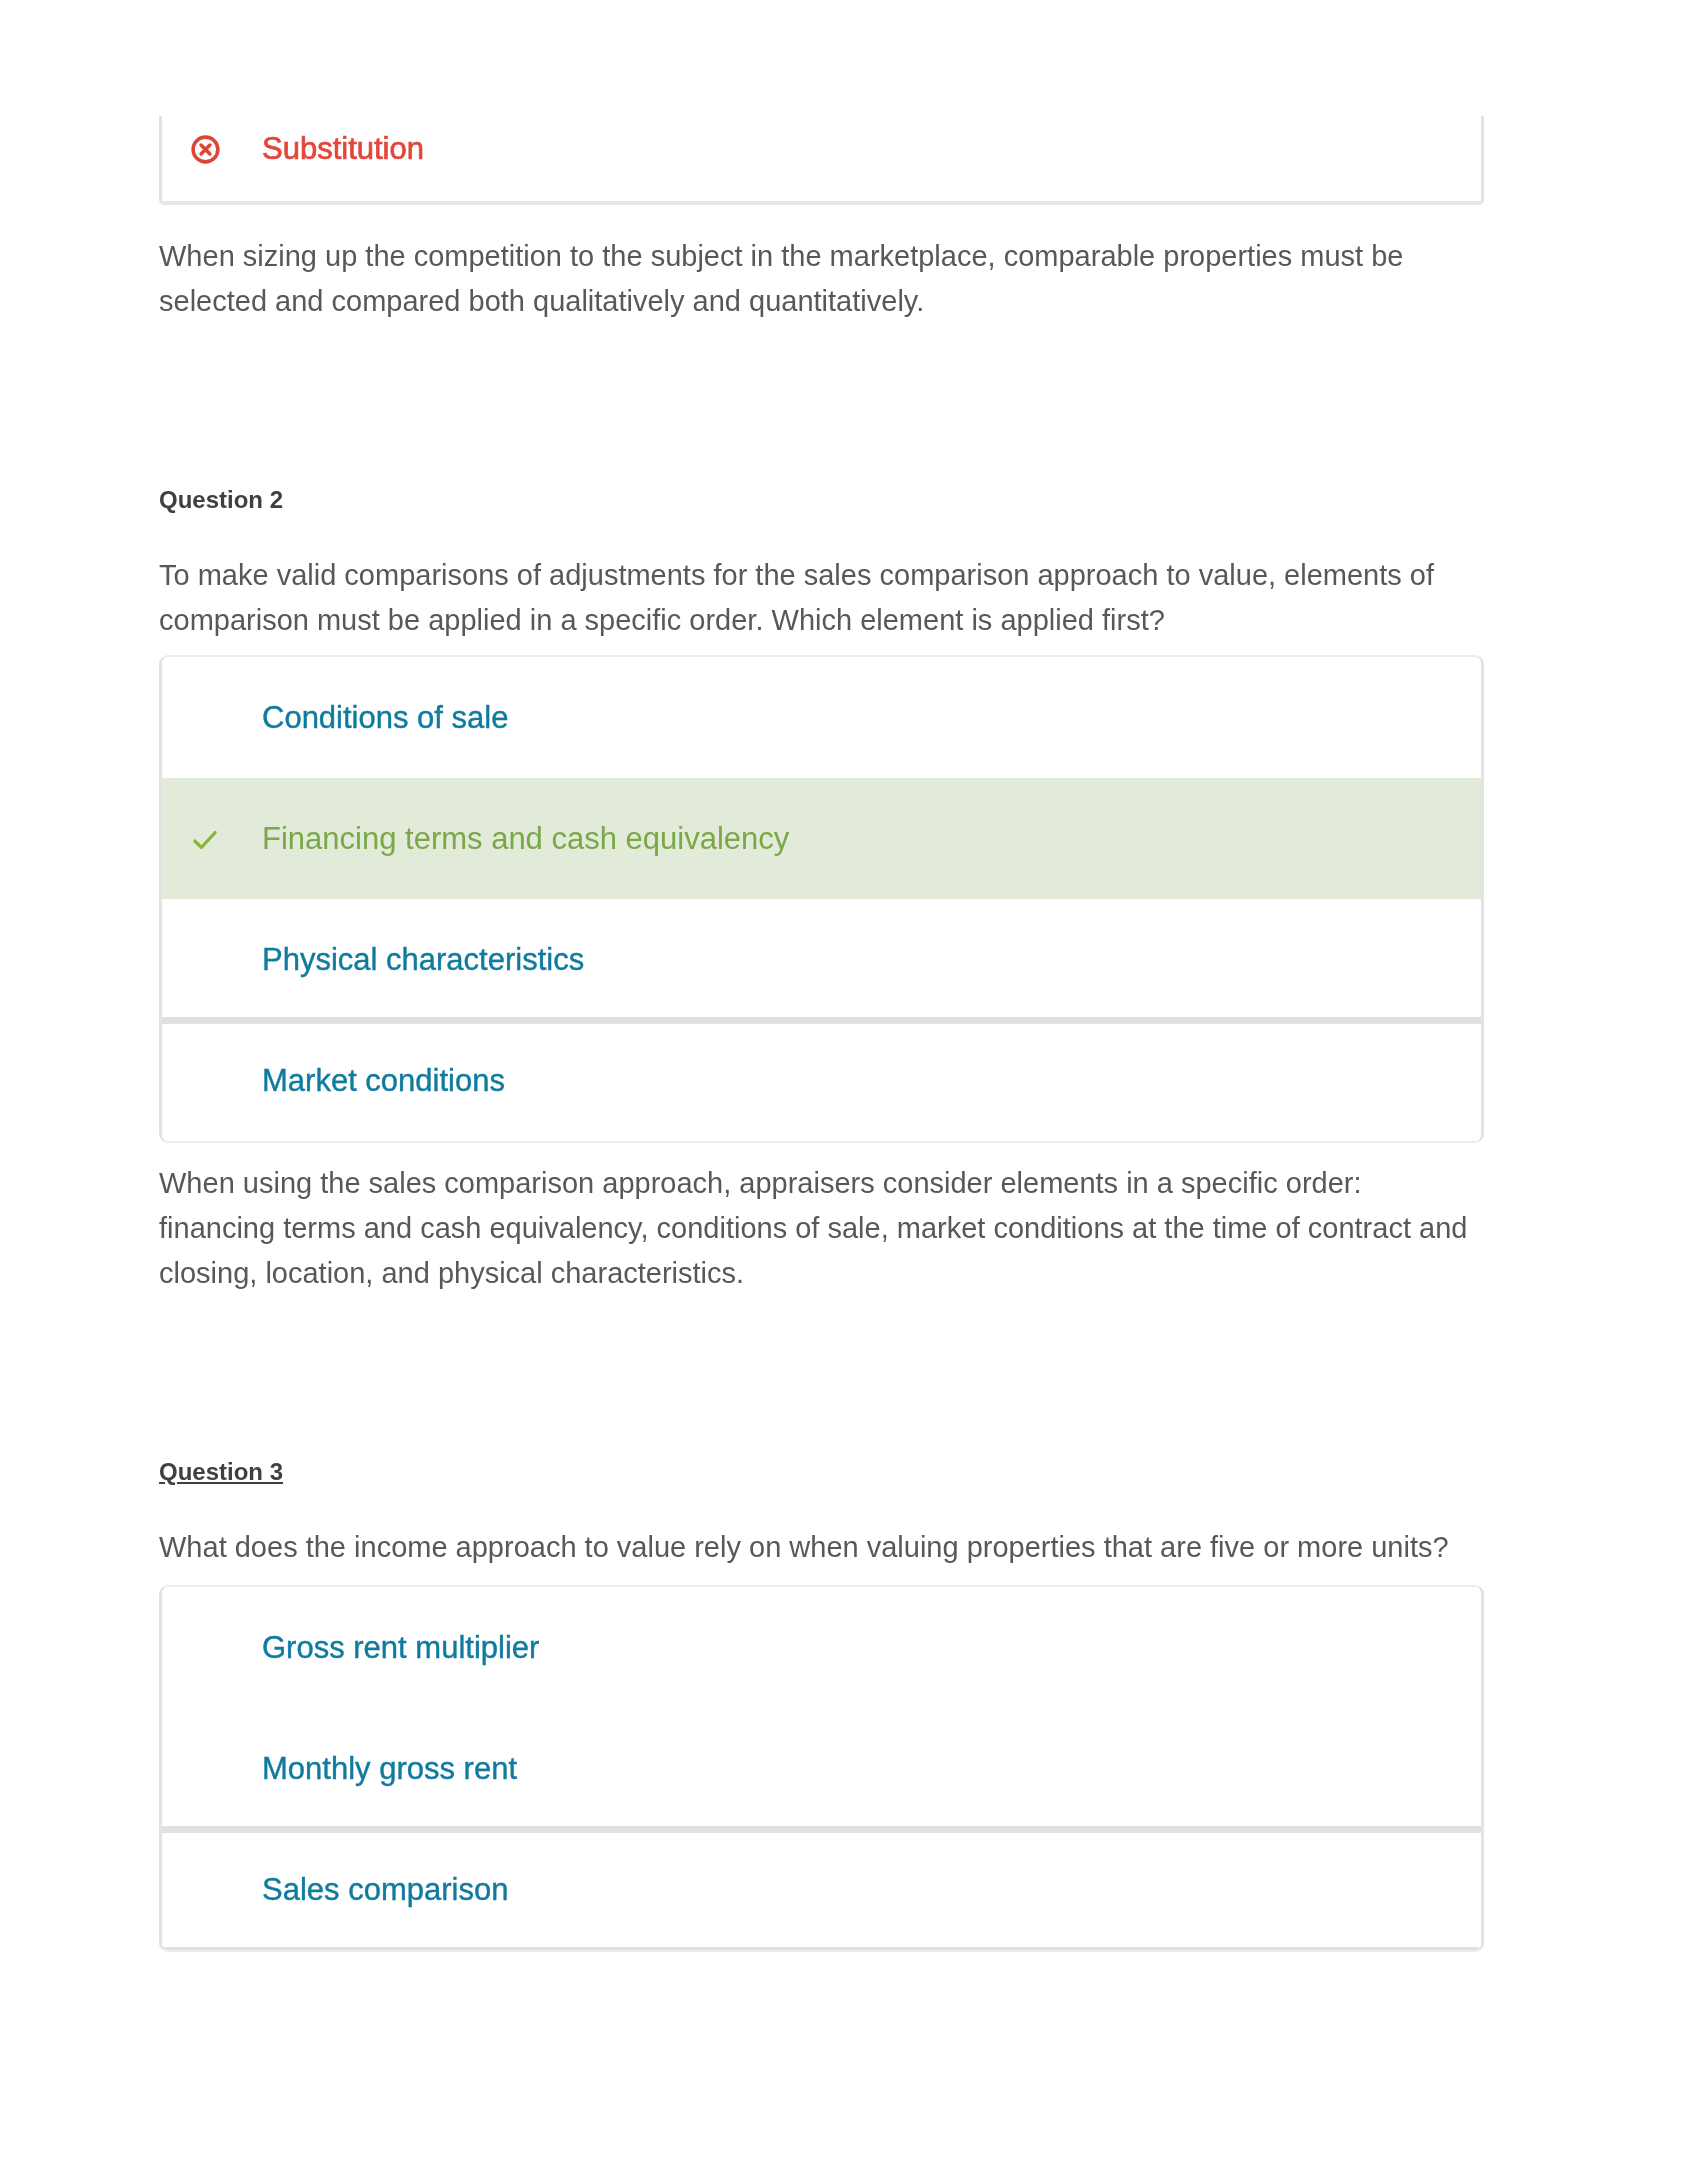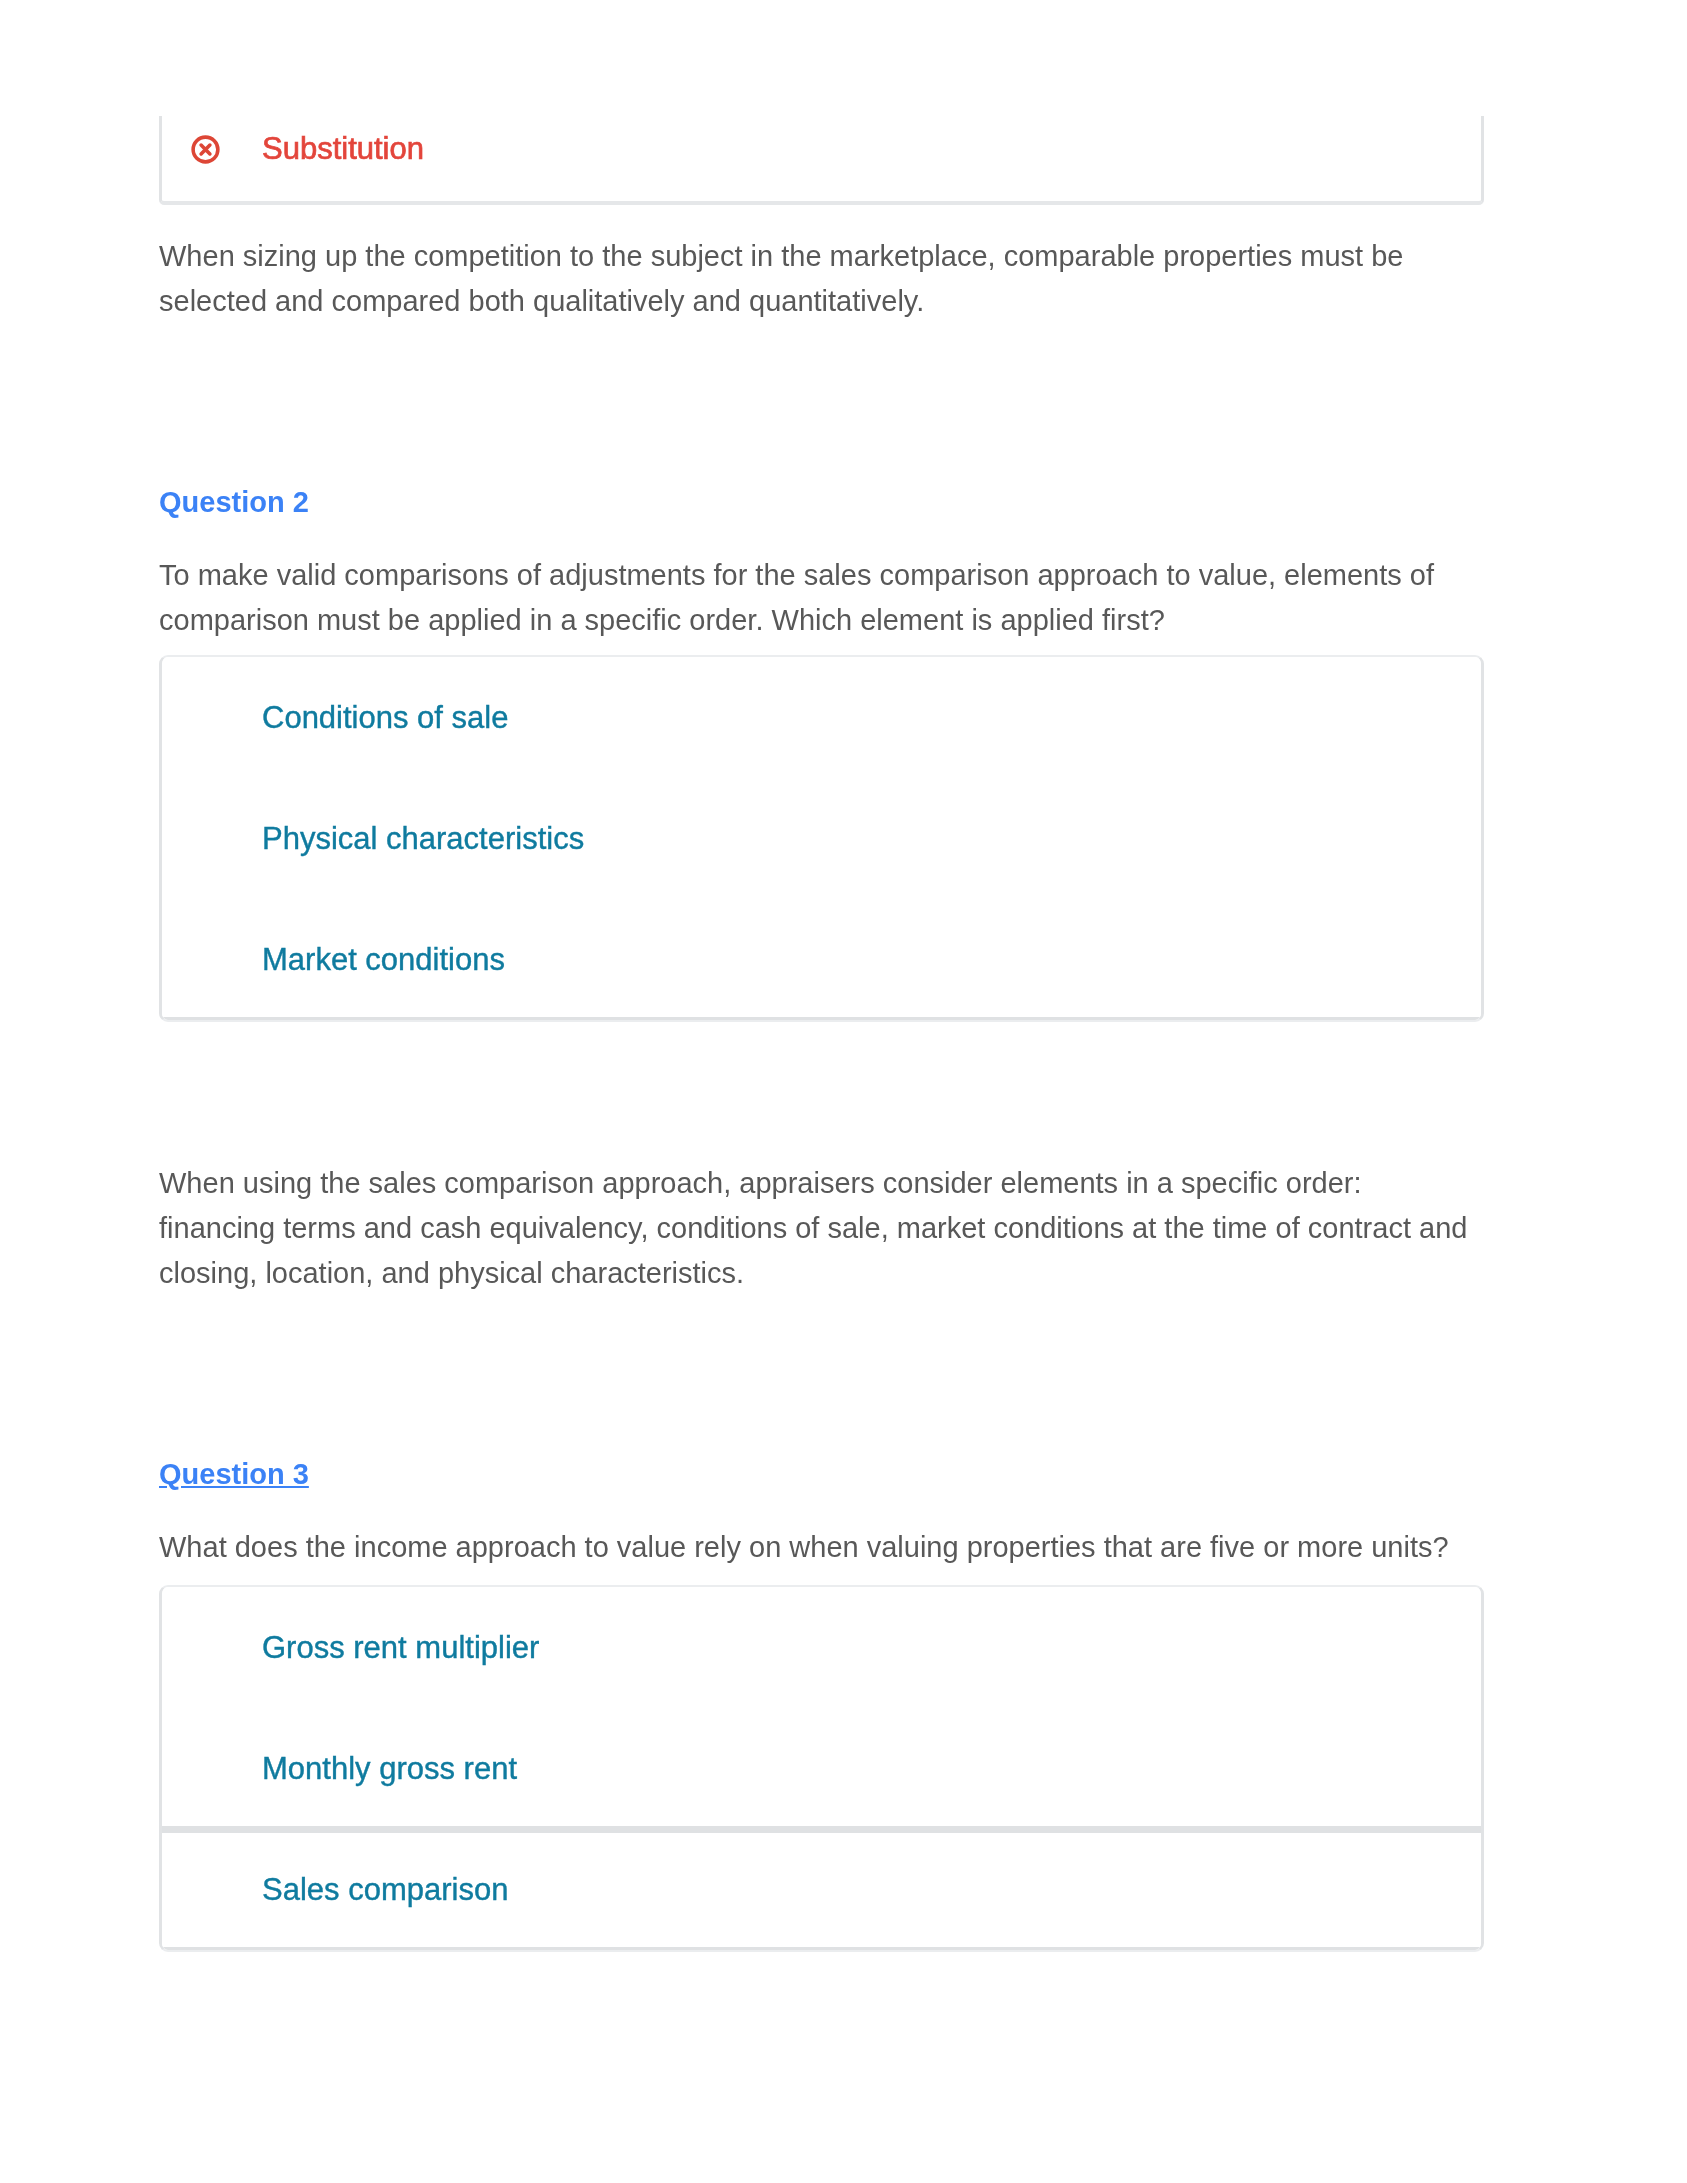--- a/index.html
+++ b/index.html
@@ -41,21 +41,21 @@
   .opt-label{
     font-size:31px;
     color:#0f7b9f;
     white-space:nowrap;
     line-height:1;
     -webkit-text-stroke:0.4px #0f7b9f;
   }
   .opt-row.correct .opt-label{color:#79a845;-webkit-text-stroke:0 #79a845;}
   .opt-row.wrong .opt-label{color:#e3453b;-webkit-text-stroke:0.7px #e3453b;}
 
-  .q-head{font-size:29px;font-weight:bold;color:#3b82f6;white-space:nowrap;line-height:1;}
+  .q-head{font-size:24px;font-weight:bold;color:#404040;white-space:nowrap;line-height:1;}
   .q-text,.expl{font-size:29px;color:#585858;line-height:45px;width:1325px;}
 </style>
 </head>
 <body>
 
 <div class="page">
 
   <div class="opt-card abs" style="left:159px;top:86px;height:89px;border-top:none;border-bottom:4px solid #e5e7e9;border-radius:0 0 5.3px 5.3px;">
     <div class="opt-row wrong" style="height:83px;align-items:flex-start;padding-top:17px;">
       <span class="opt-mark">
@@ -71,20 +71,28 @@
   <div class="expl abs" style="left:159px;top:204px;">When sizing up the competition to the subject in the marketplace, comparable properties must be selected and compared both qualitatively and quantitatively.</div>
 
   <div class="q-head abs" style="left:159px;top:458px;">Question 2</div>
   <div class="q-text abs" style="left:159px;top:523px;">To make valid comparisons of adjustments for the sales comparison approach to value, elements of comparison must be applied in a specific order. Which element is applied first?</div>
 
   <div class="opt-card abs" style="left:159px;top:625px;">
     <div class="divider" style="top:360px"></div>
     <div class="opt-row">
       <span class="opt-mark"></span>
       <span class="opt-label">Conditions of sale</span>
+    </div>
+    <div class="opt-row correct">
+      <span class="opt-mark">
+        <svg width="32" height="32" viewBox="0 0 24 24" aria-hidden="true" style="margin-top:2px">
+            <path d="M4.4 12.8 L9.3 17.6 L19.6 6.4" fill="none" stroke="#85b632" stroke-width="2.4" stroke-linecap="round" stroke-linejoin="round"></path>
+          </svg>
+      </span>
+      <span class="opt-label">Financing terms and cash equivalency</span>
     </div>
     <div class="opt-row">
       <span class="opt-mark"></span>
       <span class="opt-label">Physical characteristics</span>
     </div>
     <div class="opt-row">
       <span class="opt-mark"></span>
       <span class="opt-label">Market conditions</span>
     </div>
   </div>

